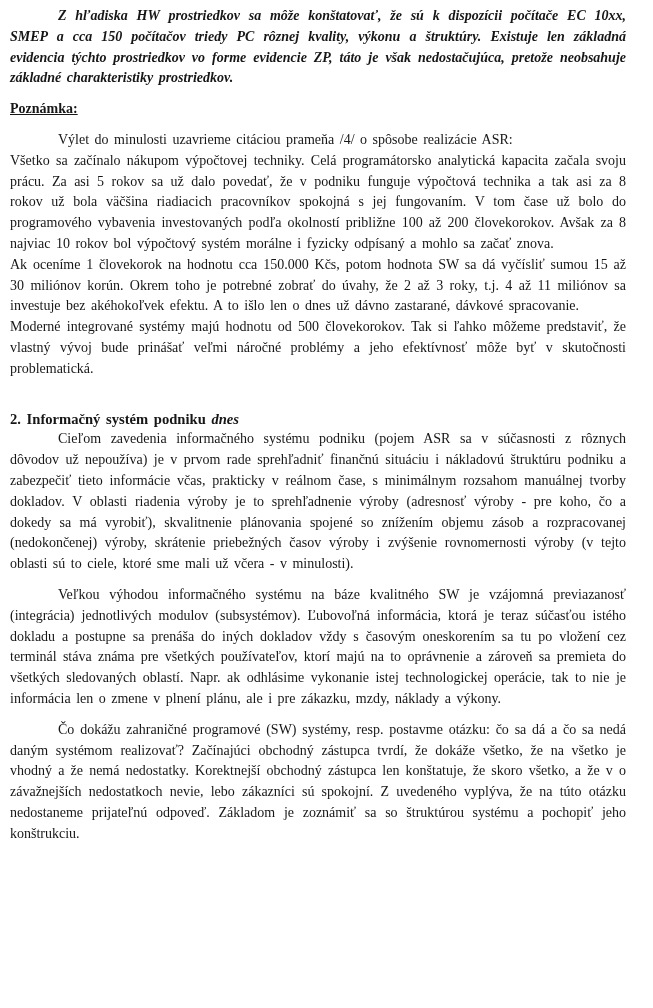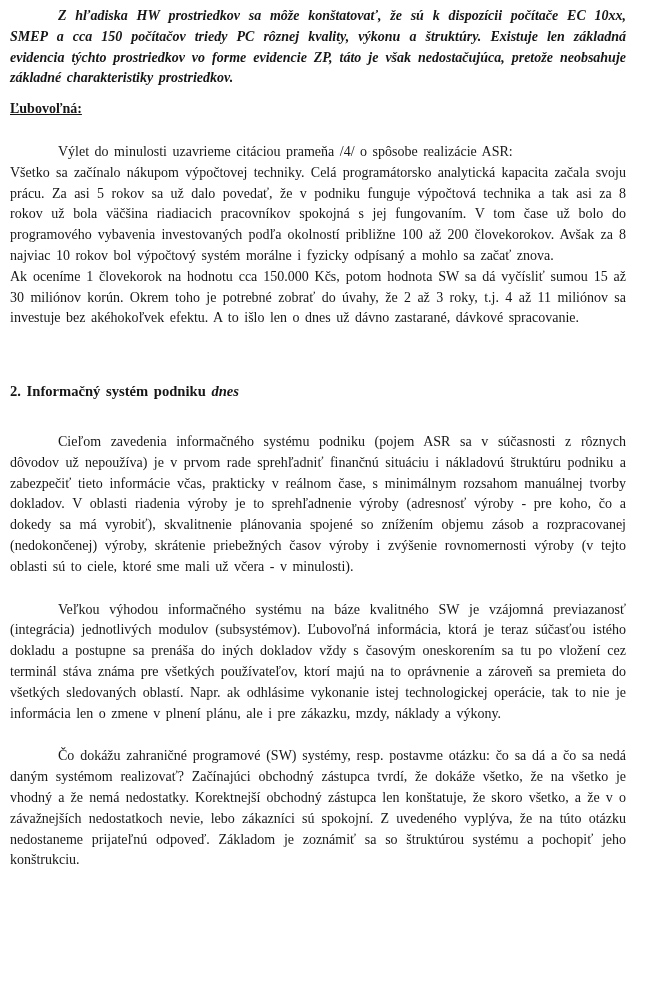--- a/index.html
+++ b/index.html
@@ -18,44 +18,45 @@
     overflow: hidden;
     -webkit-font-smoothing: antialiased;
   }
   .page p { text-align: justify; word-spacing: 2px; }
   .indent { text-indent: 48px; }
   .ital { }
   .opening-quote { font-style: italic; font-weight: bold; word-spacing: 3px; }
   .note-label { text-decoration: underline; font-weight: bold; }
   .quote-block p { margin: 0; }
   .gap-sm { margin-top: 10px; }
-  .gap-md { margin-top: 22px; }
-  .gap-lg { margin-top: 30px; }
+  .gap-md { margin-top: 10px; }
+  .gap-lg { }
   .section-heading {
     font-weight: bold;
     font-size: 14.6px;
     text-align: left !important;
-    margin-top: 52px;
+    margin-top: 29px;
   }
   .section-heading .head-emph { font-style: italic; }
 </style>
 </head>
 <body>
 
 <div class="page">
 
   <p class="opening-quote indent">Z hľadiska HW prostriedkov sa môže konštatovať, že sú k dispozícii počítače EC 10xx, SMEP a cca 150 počítačov triedy PC rôznej kvality, výkonu a štruktúry. Existuje len základná evidencia týchto prostriedkov vo forme evidencie ZP, táto je však nedostačujúca, pretože neobsahuje základné charakteristiky prostriedkov.</p>
 
-  <p class="gap-sm"><span class="note-label">Ľubovoľná:</span></p>
+  <p class="gap-sm"><span class="note-label">Poznámka:</span></p>
 
 
   <div class="quote-block gap-md">
     <p class="indent">Výlet do minulosti uzavrieme citáciou prameňa /4/ o spôsobe realizácie ASR:</p>
     <p class="ital">Všetko sa začínalo nákupom výpočtovej techniky. Celá programátorsko analytická kapacita začala svoju prácu. Za asi 5 rokov sa už dalo povedať, že v podniku funguje výpočtová technika a tak asi za 8 rokov už bola väčšina riadiacich pracovníkov spokojná s jej fungovaním. V tom čase už bolo do programového vybavenia investovaných podľa okolností približne 100 až 200 človekorokov. Avšak za 8 najviac 10 rokov bol výpočtový systém morálne i fyzicky odpísaný a mohlo sa začať znova.</p>
     <p class="ital">Ak oceníme 1 človekorok na hodnotu cca 150.000 Kčs, potom hodnota SW sa dá vyčísliť sumou 15 až 30 miliónov korún. Okrem toho je potrebné zobrať do úvahy, že 2 až 3 roky, t.j. 4 až 11 miliónov sa investuje bez akéhokoľvek efektu. A to išlo len o dnes už dávno zastarané, dávkové spracovanie.</p>
+    <p class="ital">Moderné integrované systémy majú hodnotu od 500 človekorokov. Tak si ľahko môžeme predstaviť, že vlastný vývoj bude prinášať veľmi náročné problémy a jeho efektívnosť môže byť v skutočnosti problematická.</p>
   </div>
 
   <p class="section-heading"><span>2. Informačný systém podniku</span> <span class="head-emph">dnes</span></p>
 
   <p class="indent gap-lg">Cieľom zavedenia informačného systému podniku (pojem ASR sa v súčasnosti z rôznych dôvodov už nepoužíva) je v prvom rade sprehľadniť finančnú situáciu i nákladovú štruktúru podniku a zabezpečiť tieto informácie včas, prakticky v reálnom čase, s minimálnym rozsahom manuálnej tvorby dokladov. V oblasti riadenia výroby je to sprehľadnenie výroby (adresnosť výroby - pre koho, čo a dokedy sa má vyrobiť), skvalitnenie plánovania spojené so znížením objemu zásob a rozpracovanej (nedokončenej) výroby, skrátenie priebežných časov výroby i zvýšenie rovnomernosti výroby (v tejto oblasti sú to ciele, ktoré sme mali už včera - v minulosti).</p>
 
   <p class="indent gap-md">Veľkou výhodou informačného systému na báze kvalitného SW je vzájomná previazanosť (integrácia) jednotlivých modulov (subsystémov). Ľubovoľná informácia, ktorá je teraz súčasťou istého dokladu a postupne sa prenáša do iných dokladov vždy s časovým oneskorením sa tu po vložení cez terminál stáva známa pre všetkých používateľov, ktorí majú na to oprávnenie a zároveň sa premieta do všetkých sledovaných oblastí. Napr. ak odhlásime vykonanie istej technologickej operácie, tak to nie je informácia len o zmene v plnení plánu, ale i pre zákazku, mzdy, náklady a výkony.</p>
 
   <p class="indent gap-md">Čo dokážu zahraničné programové (SW) systémy, resp. postavme otázku: čo sa dá a čo sa nedá daným systémom realizovať? Začínajúci obchodný zástupca tvrdí, že dokáže všetko, že na všetko je vhodný a že nemá nedostatky. Korektnejší obchodný zástupca len konštatuje, že skoro všetko, a že v o závažnejších nedostatkoch nevie, lebo zákazníci sú spokojní. Z uvedeného vyplýva, že na túto otázku nedostaneme prijateľnú odpoveď. Základom je zoznámiť sa so štruktúrou systému a pochopiť jeho konštrukciu.</p>
 

